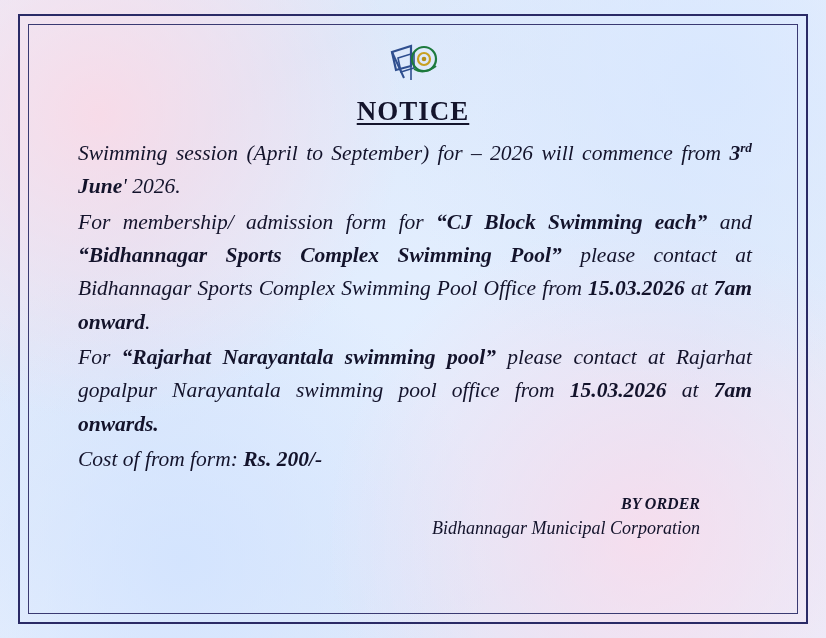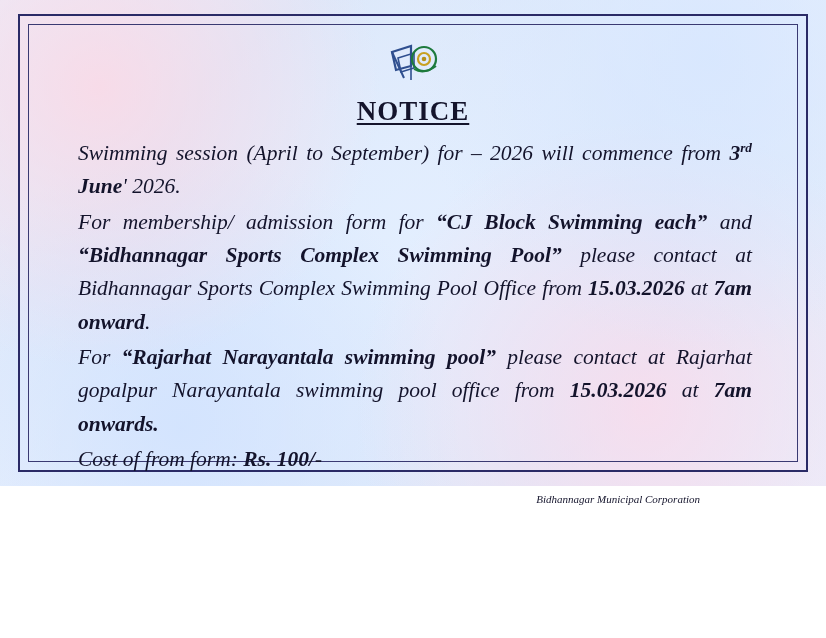--- a/index.html
+++ b/index.html
@@ -8,21 +8,21 @@
   }
   body {
     width: 826px;
     height: 638px;
     font-family: "Liberation Serif", serif;
     background: #ffffff;
   }
   .notice-page {
     position: relative;
     width: 826px;
-    height: 486px;
+    height: 638px;
     box-sizing: border-box;
     background:
       radial-gradient(circle at 12% 18%, rgba(255,214,226,0.75) 0%, rgba(255,214,226,0) 34%),
       radial-gradient(circle at 86% 12%, rgba(214,230,255,0.8) 0%, rgba(214,230,255,0) 36%),
       radial-gradient(circle at 78% 84%, rgba(255,216,232,0.7) 0%, rgba(255,216,232,0) 38%),
       radial-gradient(circle at 22% 88%, rgba(208,226,255,0.8) 0%, rgba(208,226,255,0) 36%),
       radial-gradient(circle at 50% 50%, rgba(226,238,255,0.9) 0%, rgba(219,232,252,0.6) 55%, rgba(232,240,255,0.5) 100%),
       linear-gradient(135deg, #e7effb 0%, #dfe9f8 25%, #e9f0fb 50%, #e2ecf9 75%, #e8eefa 100%);
   }
   .border-outer {
@@ -111,21 +111,21 @@
     font-family: "Liberation Serif", serif;
     font-style: italic;
     font-weight: 700;
     font-size: 16px;
     color: #13132b;
     display: block;
   }
   .signoff .corp {
     font-family: "Liberation Serif", serif;
     font-style: italic;
-    font-size: 11px;
+    font-size: 18px;
     color: #13132b;
     display: block;
   }
 </style>
 </head>
 <body>
 
 <div class="notice-page">
   <div class="border-outer"></div>
   <div class="border-inner"></div>
@@ -159,23 +159,24 @@
 
       <p class="para">
         <span>For membership/ admission form for </span><span class="bi">“CJ  Block Swimming each”</span><span> and </span><span class="bi">“Bidhannagar Sports Complex Swimming Pool”</span><span> please contact at Bidhannagar Sports Complex Swimming Pool Office from </span><span class="bi">15.03.2026</span><span> at </span><span class="bi">7am onward</span><span>.</span>
       </p>
 
       <p class="para">
         <span>For </span><span class="bi">“Rajarhat Narayantala swimming pool”</span><span> please contact at Rajarhat gopalpur Narayantala swimming pool office from </span><span class="bi">15.03.2026</span><span> at </span><span class="bi">7am onwards.</span>
       </p>
 
       <p class="para nojust">
-        <span>Cost of from form: </span><span class="bi">Rs. 100/-</span>
+        <span>Cost of from form: </span><span class="bi">Rs. 200/-</span>
       </p>
 
 
       <div class="signoff">
+        <span class="byorder">BY ORDER</span>
         <span class="corp">Bidhannagar Municipal Corporation</span>
       </div>
 
     </div>
   </div>
 </div>
 
 </body></html>

